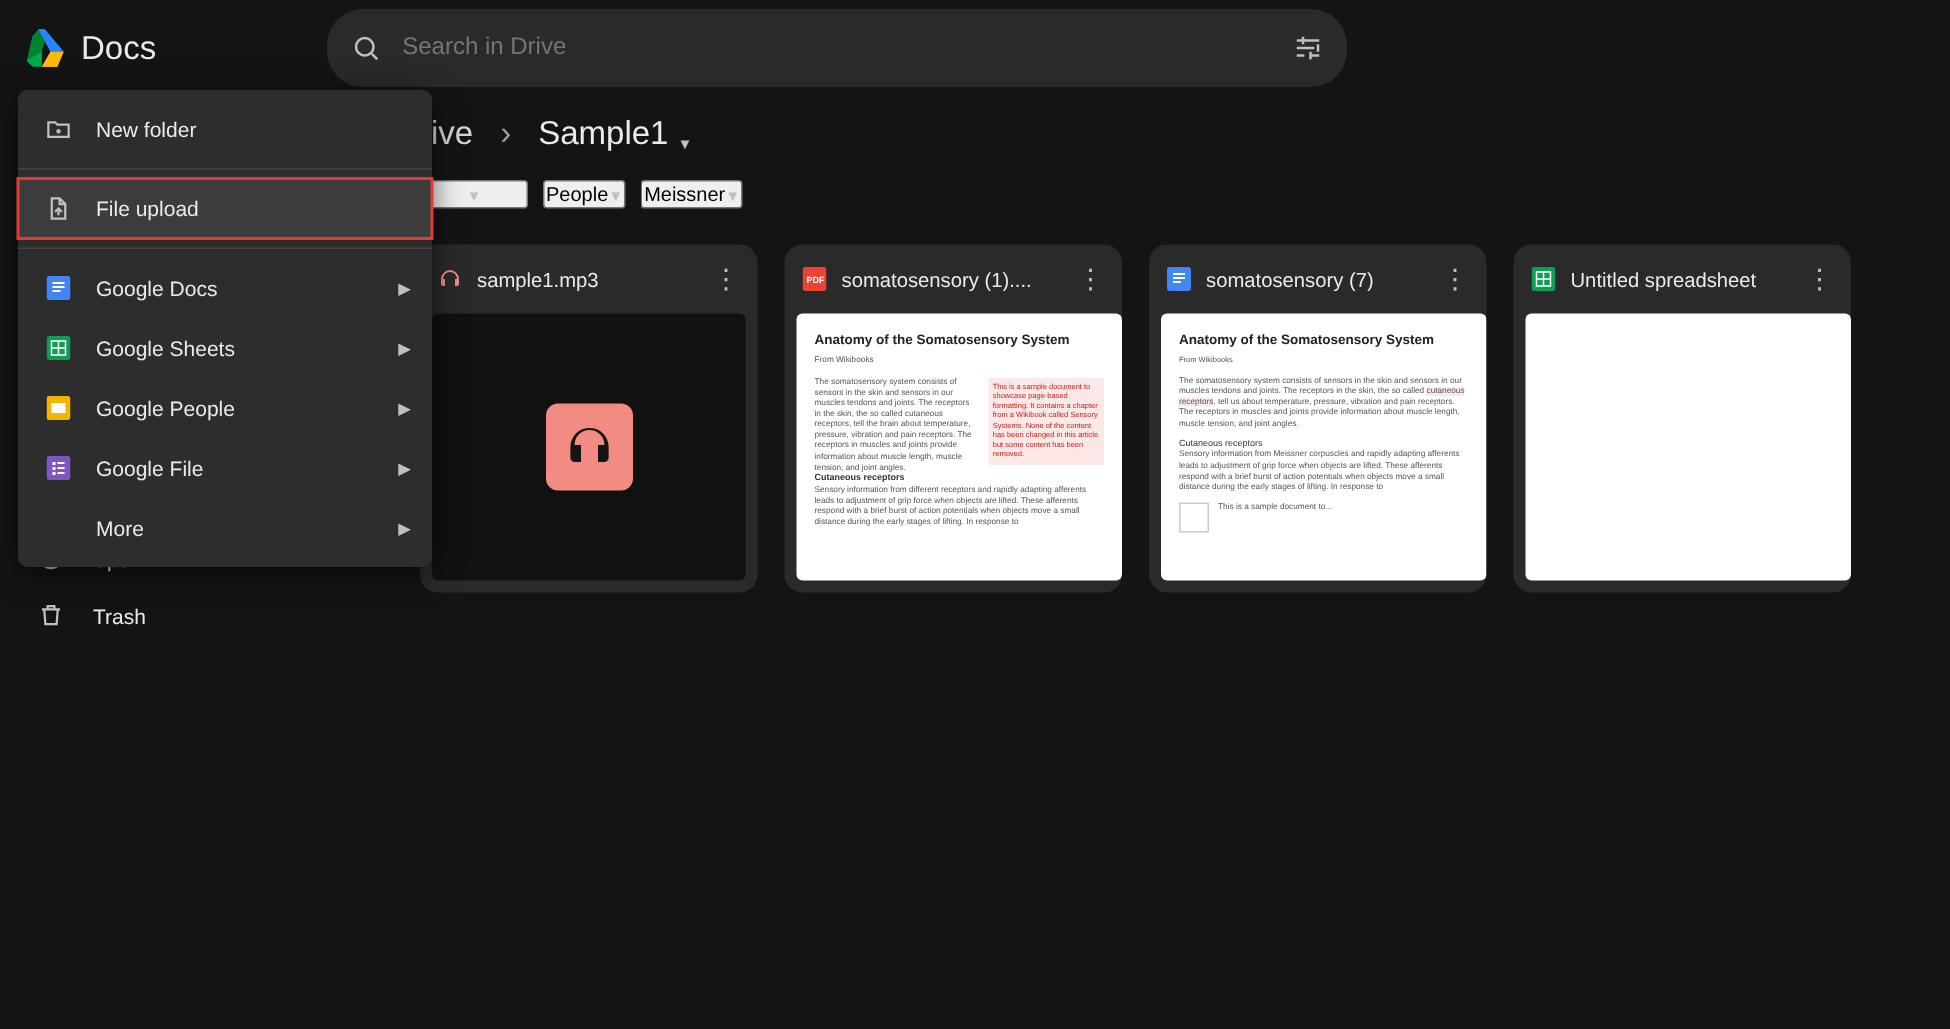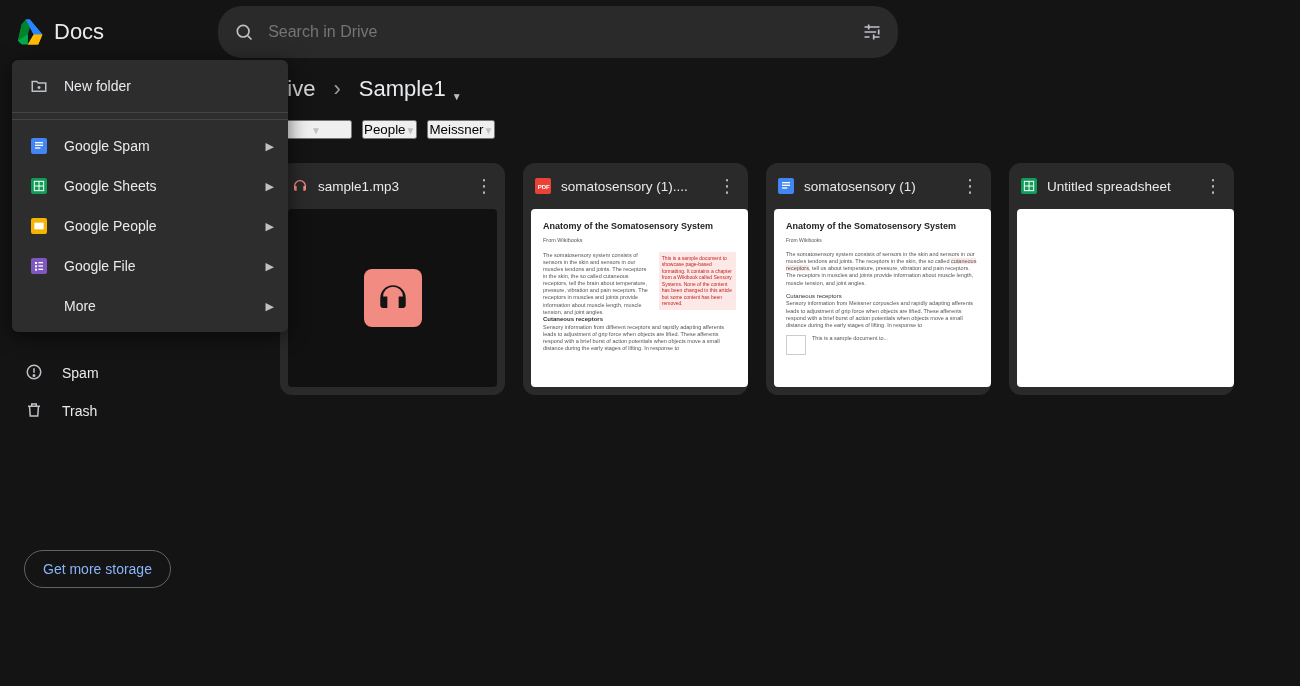--- a/index.html
+++ b/index.html
@@ -164,21 +164,20 @@
     <span>Spam</span>
   </div>
   <div class="side-item">
     <span class="side-icon">
       <svg width="18" height="18" viewBox="0 0 24 24" fill="none" stroke="#bdc1c6" stroke-width="2">
           <path d="M4 7h16M9 7V4h6v3M6 7l1 13h10l1-13"></path>
         </svg>
     </span>
     <span>Trash</span>
   </div>
-  <button class="storage-btn">Get more storage</button>
 </div>
 
 <div class="main">
   <div class="breadcrumb">
     <span class="bc-seg bc-partial">rive</span>
     <span style="color:#9aa0a6">›</span>
     <span class="bc-seg">
       <span>Sample1</span>
       <span class="caret-down">▼</span>
     </span>
@@ -229,21 +228,21 @@
     </div>
 
     <div class="card">
       <div class="card-head">
         <svg class="file-icon" viewBox="0 0 24 24">
             <rect width="24" height="24" rx="3" fill="#4285f4"></rect>
             <rect x="6" y="6" width="12" height="2" fill="#fff"></rect>
             <rect x="6" y="10" width="12" height="2" fill="#fff"></rect>
             <rect x="6" y="14" width="8" height="2" fill="#fff"></rect>
           </svg>
-        <span class="card-title">somatosensory (1)</span>
+        <span class="card-title">somatosensory (7)</span>
         <span class="dots">⋮</span>
       </div>
       <div class="thumb">
         <h4>Anatomy of the Somatosensory System</h4>
         <div class="tiny" style="font-size:5px;">From Wikibooks</div><br>
         <div class="tiny">The somatosensory system consists of sensors in the skin and sensors in our muscles tendons and joints. The receptors in the skin, the so called <span style="background:#fce8e6">cutaneous receptors</span>, tell us about temperature, pressure, vibration and pain receptors. The receptors in muscles and joints provide information about muscle length, muscle tension, and joint angles.</div>
         <div style="margin-top:6px; font-size:6px; color:#333;">Cutaneous receptors</div>
         <div class="tiny">Sensory information from Meissner corpuscles and rapidly adapting afferents leads to adjustment of grip force when objects are lifted. These afferents respond with a brief burst of action potentials when objects move a small distance during the early stages of lifting. In response to</div>
         <div style="display:flex; gap:6px; margin-top:6px;">
           <div style="width:20px;height:20px;border:1px solid #ccc;"></div>
@@ -273,31 +272,42 @@
     <span class="popup-icon">
       <svg width="18" height="18" viewBox="0 0 24 24" fill="none" stroke="#bdc1c6" stroke-width="2">
           <path d="M3 6h6l2 2h10v11H3z"></path>
           <line x1="12" y1="12" x2="12" y2="16"></line>
           <line x1="10" y1="14" x2="14" y2="14"></line>
         </svg>
     </span>
     <span>New folder</span>
   </div>
   <div class="popup-sep"></div>
+  <div class="popup-item highlight">
+    <span class="popup-icon">
+      <svg width="18" height="18" viewBox="0 0 24 24" fill="none" stroke="#bdc1c6" stroke-width="2">
+          <path d="M13 3H6v18h12V8z"></path>
+          <path d="M13 3v5h5"></path>
+          <line x1="12" y1="18" x2="12" y2="12"></line>
+          <polyline points="9 15 12 12 15 15"></polyline>
+        </svg>
+    </span>
+    <span>File upload</span>
+  </div>
   <div class="popup-sep"></div>
   <div class="popup-item">
     <span class="popup-icon">
       <svg width="16" height="16" viewBox="0 0 24 24">
           <rect width="24" height="24" rx="3" fill="#4285f4"></rect>
           <rect x="6" y="6" width="12" height="2" fill="#fff"></rect>
           <rect x="6" y="10" width="12" height="2" fill="#fff"></rect>
           <rect x="6" y="14" width="8" height="2" fill="#fff"></rect>
         </svg>
     </span>
-    <span>Google Spam</span>
+    <span>Google Docs</span>
     <span class="sub-caret">▶</span>
   </div>
   <div class="popup-item">
     <span class="popup-icon">
       <svg width="16" height="16" viewBox="0 0 24 24">
           <rect width="24" height="24" rx="3" fill="#0f9d58"></rect>
           <rect x="5" y="5" width="14" height="14" fill="none" stroke="#fff" stroke-width="1.5"></rect>
           <line x1="12" y1="5" x2="12" y2="19" stroke="#fff" stroke-width="1.5"></line>
           <line x1="5" y1="12" x2="19" y2="12" stroke="#fff" stroke-width="1.5"></line>
         </svg>

